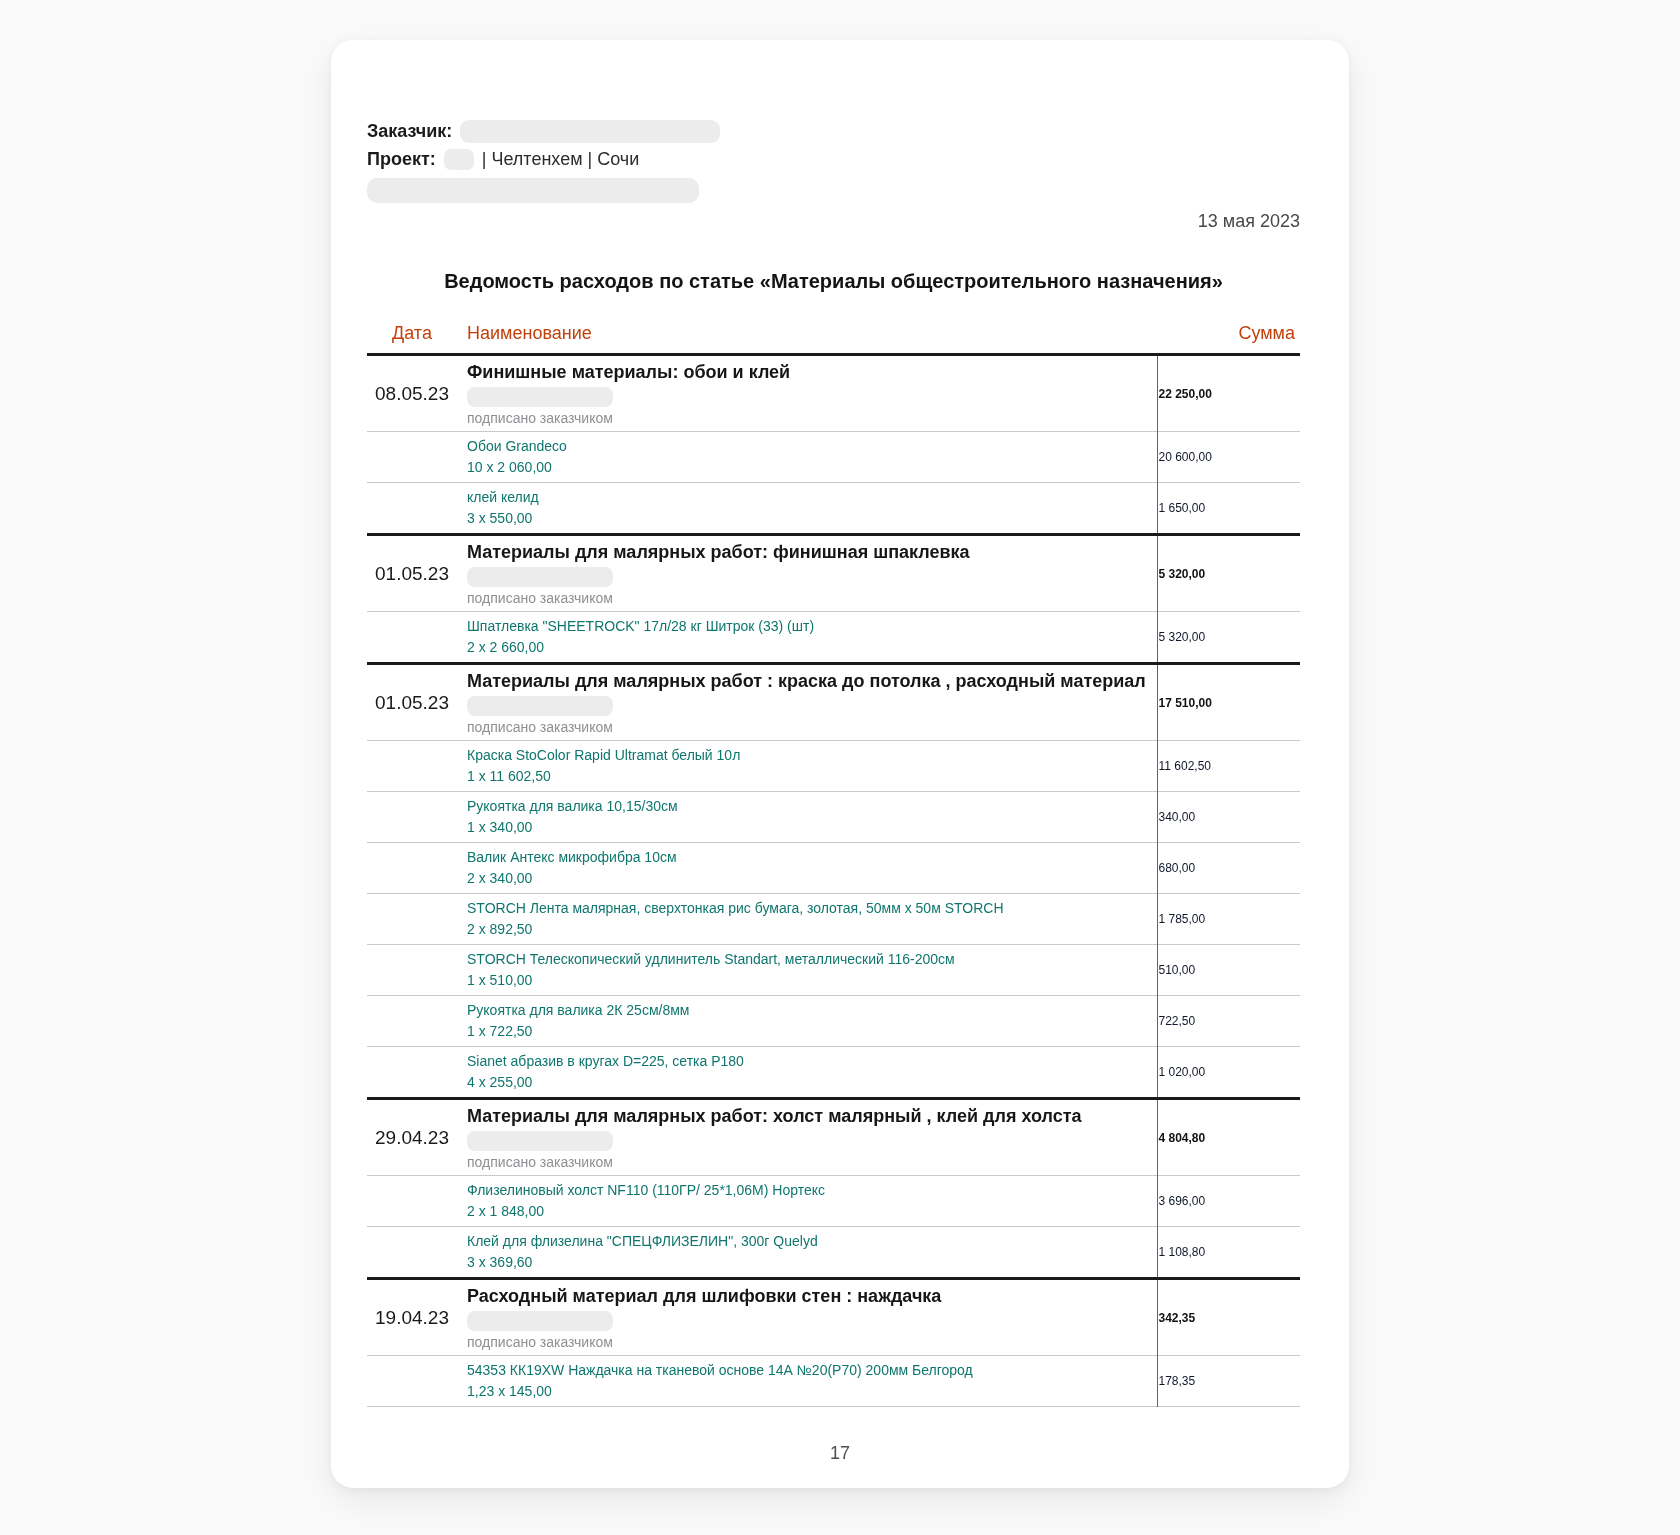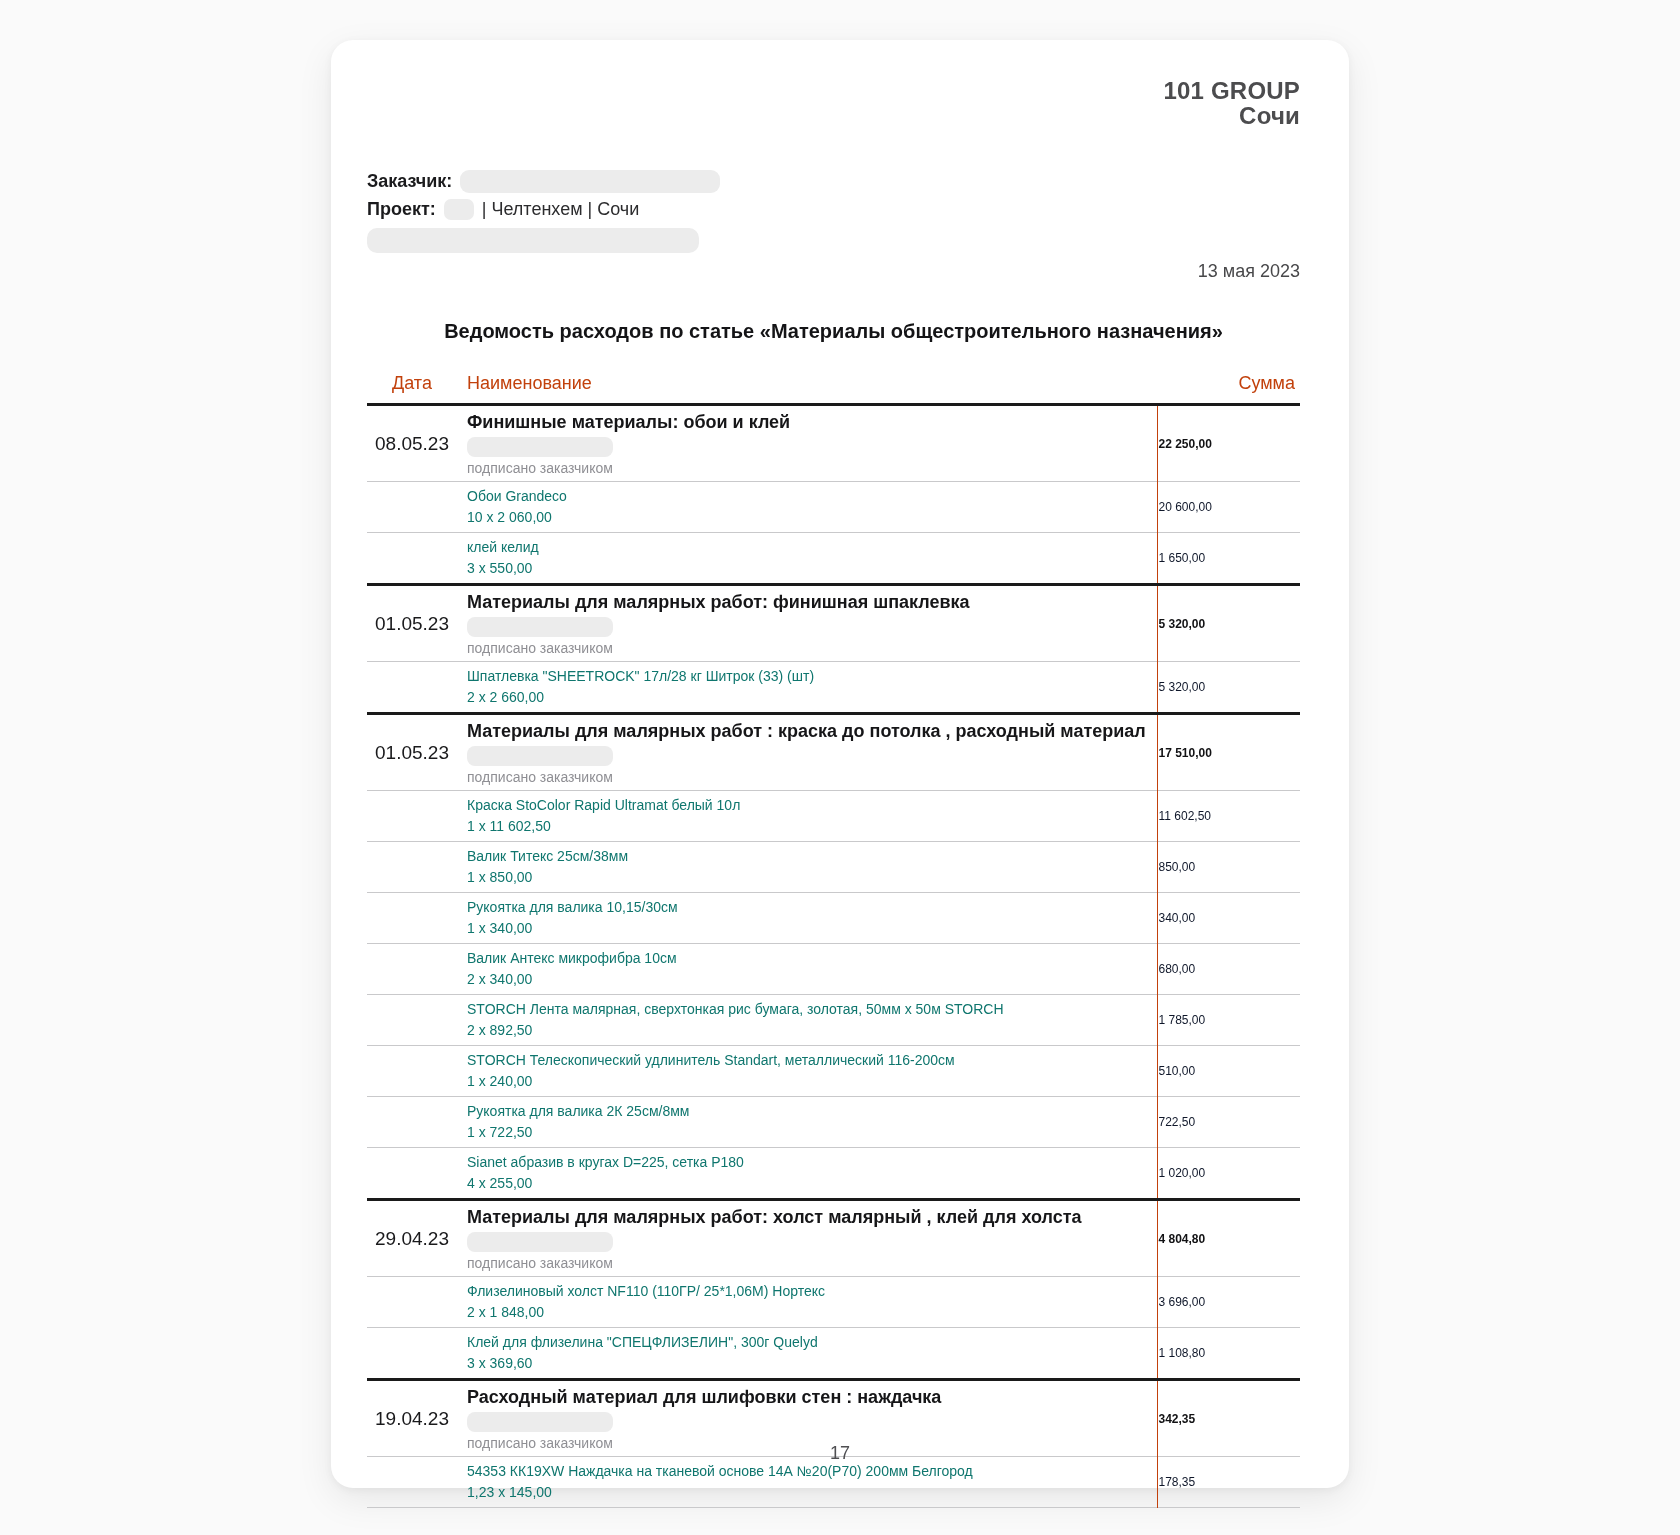--- a/index.html
+++ b/index.html
@@ -141,24 +141,20 @@
     text-align: center;
     font-size: 18px;
     color: #4f4f52;
   }
 </style>
 </head>
 <body>
 
 <div class="page">
 
-  <div class="brand">
-    <div>101 GROUP</div>
-    <div>Сочи</div>
-  </div>
 
   <div class="meta">
     <div class="meta-line">
       <span class="meta-label">Заказчик:</span>
       <span class="redact redact-md"></span>
     </div>
     <div class="meta-line">
       <span class="meta-label">Проект:</span>
       <span class="redact redact-sm"></span>
       <span class="meta-value">| Челтенхем | Сочи</span>
@@ -240,28 +236,20 @@
 
   <tr class="item-row">
     <td class="cell-date"></td>
     <td class="cell-name">
       <div class="item-name">Краска StoColor Rapid Ultramat белый 10л</div>
       <div class="item-qty">1 x 11 602,50</div>
     </td>
     <td class="cell-sum">11 602,50</td>
   </tr>
 
-  <tr class="item-row">
-    <td class="cell-date"></td>
-    <td class="cell-name">
-      <div class="item-name">Валик Титекс 25см/38мм</div>
-      <div class="item-qty">1 x 850,00</div>
-    </td>
-    <td class="cell-sum">850,00</td>
-  </tr>
 
   <tr class="item-row">
     <td class="cell-date"></td>
     <td class="cell-name">
       <div class="item-name">Рукоятка для валика 10,15/30см</div>
       <div class="item-qty">1 x 340,00</div>
     </td>
     <td class="cell-sum">340,00</td>
   </tr>
 
@@ -280,21 +268,21 @@
       <div class="item-name">STORCH  Лента малярная, сверхтонкая рис бумага, золотая, 50мм x 50м STORCH</div>
       <div class="item-qty">2 x 892,50</div>
     </td>
     <td class="cell-sum">1 785,00</td>
   </tr>
 
   <tr class="item-row">
     <td class="cell-date"></td>
     <td class="cell-name">
       <div class="item-name">STORCH Телескопический удлинитель Standart, металлический 116-200см</div>
-      <div class="item-qty">1 x 240,00</div>
+      <div class="item-qty">1 x 510,00</div>
     </td>
     <td class="cell-sum">510,00</td>
   </tr>
 
   <tr class="item-row">
     <td class="cell-date"></td>
     <td class="cell-name">
       <div class="item-name">Рукоятка для валика 2К  25см/8мм</div>
       <div class="item-qty">1 x 722,50</div>
     </td>

